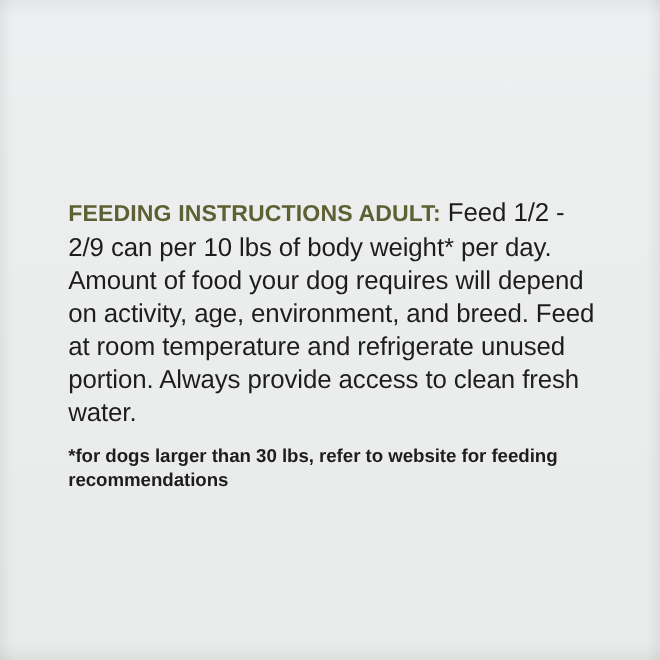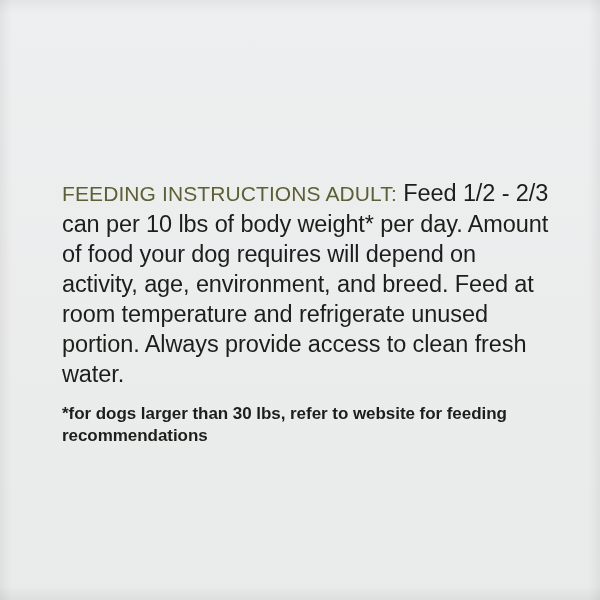--- a/index.html
+++ b/index.html
@@ -41,37 +41,37 @@
   }
   .main-paragraph {
     margin: 0;
     color: #1d1d1b;
     font-size: 23.5px;
     line-height: 30px;
     letter-spacing: -0.1px;
     text-align: left;
   }
   .heading-inline {
-    font-weight: normal;
+    font-weight: bold;
     font-size: 21px;
     letter-spacing: 0.1px;
     color: #5d6033;
     text-transform: uppercase;
   }
   .footnote {
     margin: 14px 0 0 0;
     color: #1d1d1b;
     font-size: 17px;
     line-height: 22px;
     letter-spacing: -0.05px;
     max-width: 470px;
     font-weight: bold;
   }
 </style>
 </head>
 <body>
 
 <div class="page">
   <div class="content">
-    <p class="main-paragraph"><span class="heading-inline">FEEDING INSTRUCTIONS ADULT:</span><span> Feed 1/2 - 2/3 can per 10 lbs of body weight* per day. Amount of food your dog requires will depend on activity, age, environment, and breed. Feed at room temperature and refrigerate unused portion. Always provide access to clean fresh water.</span></p>
+    <p class="main-paragraph"><span class="heading-inline">FEEDING INSTRUCTIONS ADULT:</span><span> Feed 1/2 - 2/9 can per 10 lbs of body weight* per day. Amount of food your dog requires will depend on activity, age, environment, and breed. Feed at room temperature and refrigerate unused portion. Always provide access to clean fresh water.</span></p>
     <p class="footnote">*for dogs larger than 30 lbs, refer to website for feeding recommendations</p>
   </div>
 </div>
 
 </body></html>

